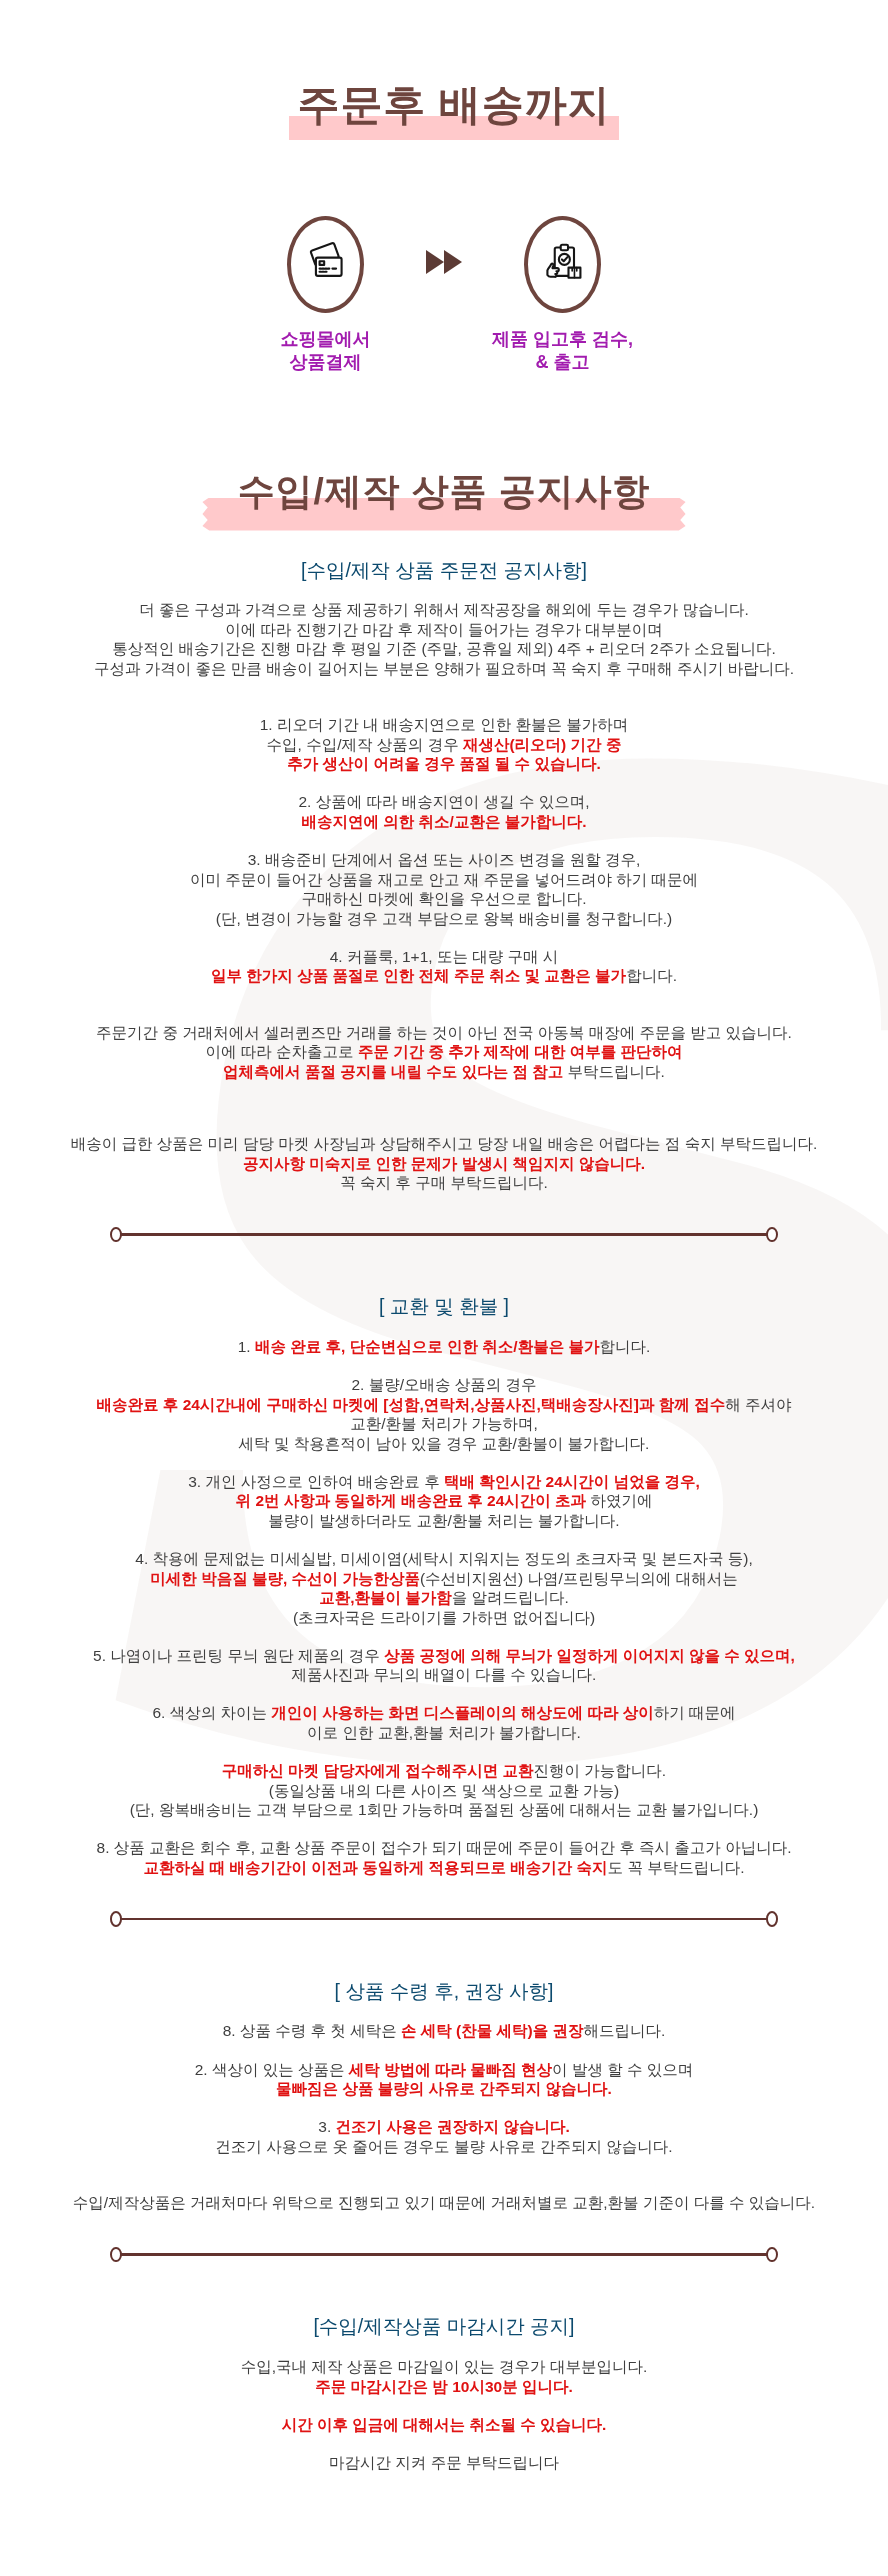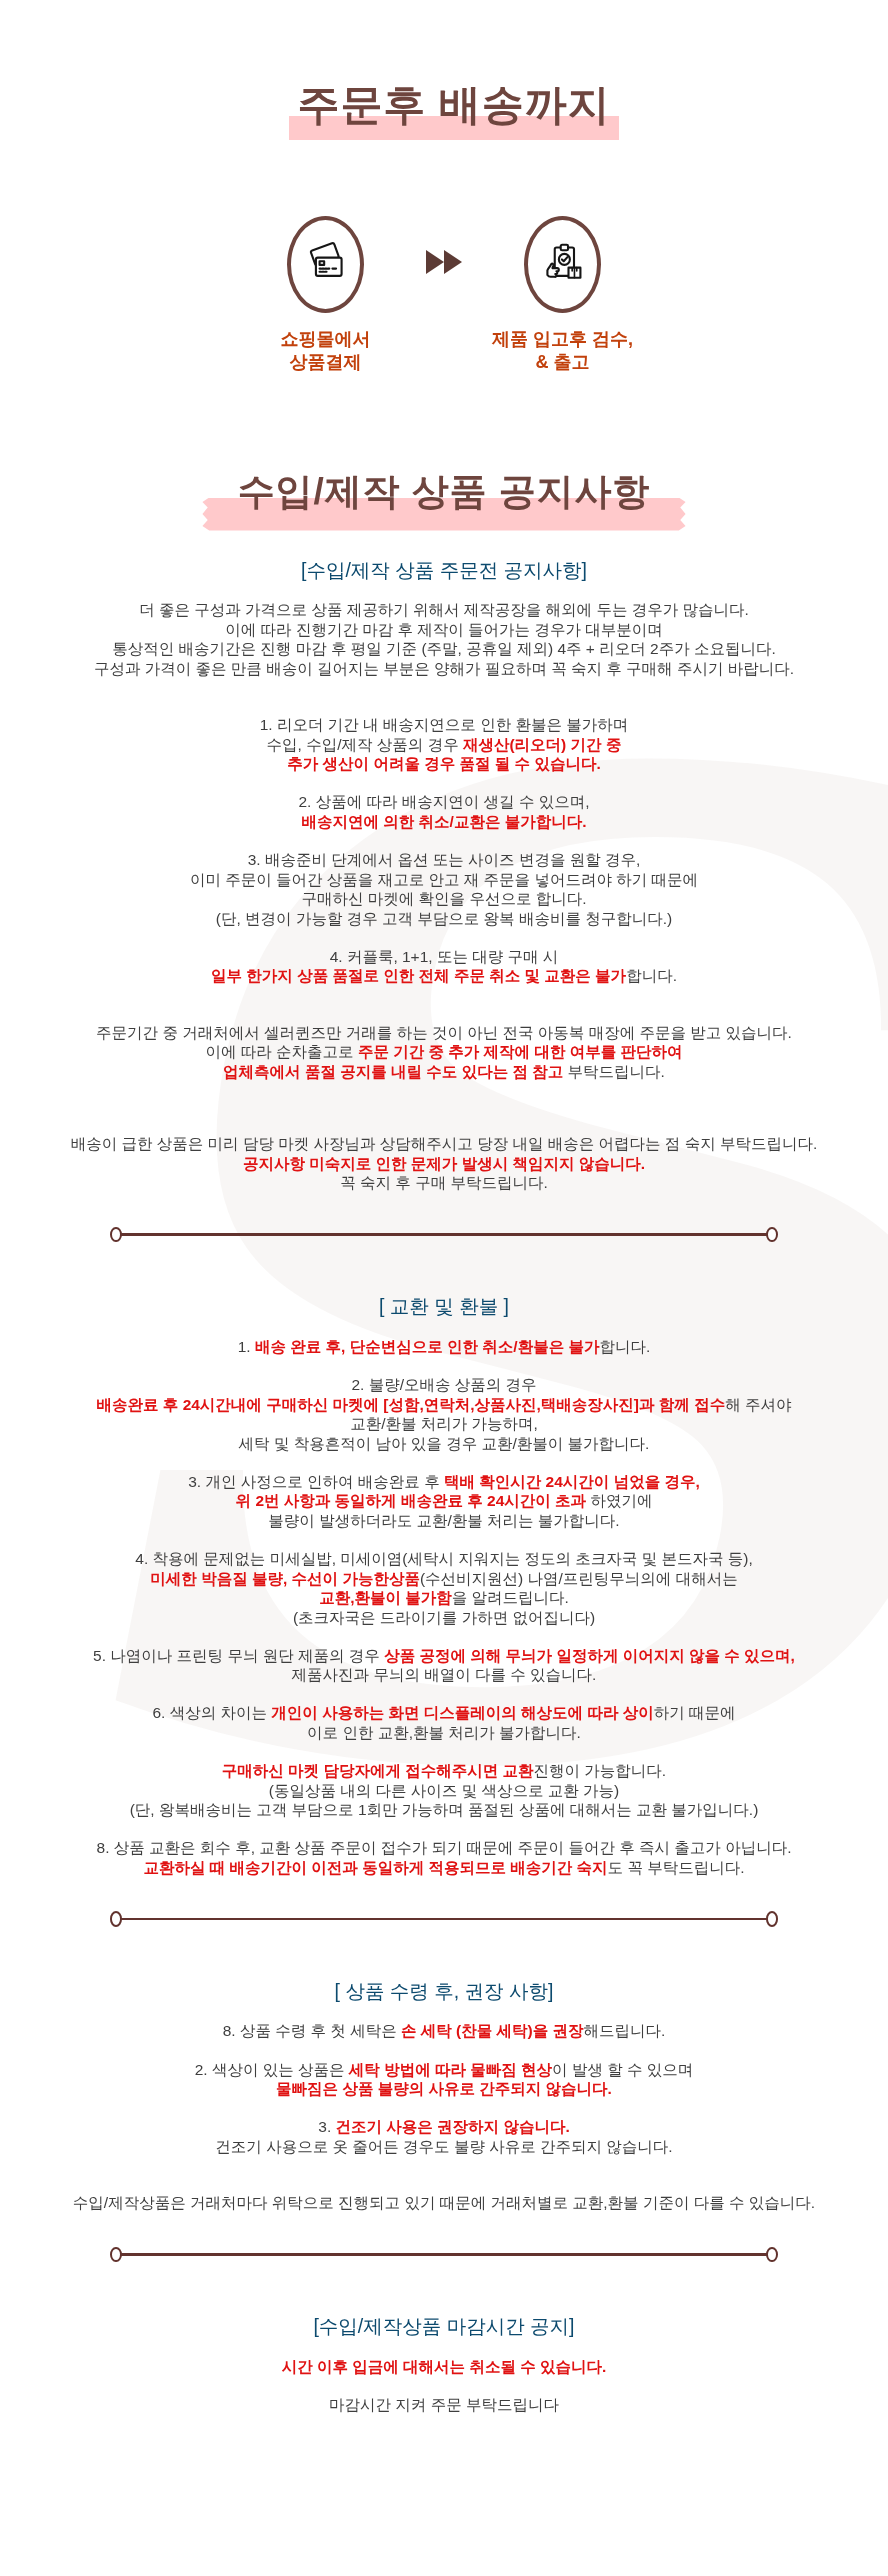--- a/index.html
+++ b/index.html
@@ -22,21 +22,21 @@
     color:#6e453e;line-height:46px;padding:0 9px 11.5px 9px;
     background:linear-gradient(to bottom, transparent 58%, #ffc9cb 58%);
   }
   
   .process{display:flex;justify-content:center;align-items:flex-start;margin-top:76px;}
   .step{width:201px;}
   .oval{
     width:69px;height:89px;border:4.4px solid #6e453e;border-radius:50%;
     margin:0 auto;display:flex;align-items:center;justify-content:center;background:#fff;
   }
-  .step-label{margin-top:15px;font-size:18px;font-weight:700;color:#c2410c;line-height:23px;}
+  .step-label{margin-top:15px;font-size:18px;font-weight:700;color:#a21caf;line-height:23px;}
   .flow-arrow{
     width:0;height:0;border-left:18.7px solid #5c3b35;
     border-top:12.4px solid transparent;border-bottom:12.4px solid transparent;
     margin-top:34px;
   }
   .icon-svg{stroke:#161616;fill:none;stroke-width:2.3;stroke-linecap:round;stroke-linejoin:round;}
   
   .title2-wrap{margin-top:92px;position:relative;display:inline-block;}
   .tape{
     position:absolute;left:-30px;right:-30px;top:32px;height:33px;background:#ffc9cb;
@@ -242,20 +242,24 @@
       <div class="ring"></div>
       <div class="bar"></div>
       <div class="ring"></div>
     </div>
 
     
     <section class="notice last-section">
       <h3 class="notice-header">[수입/제작상품 마감시간 공지]</h3>
       <div class="notice-body">
           <div class="block i">
+            <p class="line"><span class="seg-k">수입,국내 제작 상품은 마감일이 있는 경우가 대부분입니다.</span></p>
+            <p class="line"><span class="seg-r">주문 마감시간은 밤 10시30분 입니다.</span></p>
+          </div>
+          <div class="block i">
             <p class="line"><span class="seg-r">시간 이후 입금에 대해서는 취소될 수 있습니다.</span></p>
           </div>
           <div class="block i">
             <p class="line"><span class="seg-k">마감시간 지켜 주문 부탁드립니다</span></p>
           </div>
         </div>
     </section>
   </div>
 </div>
 

